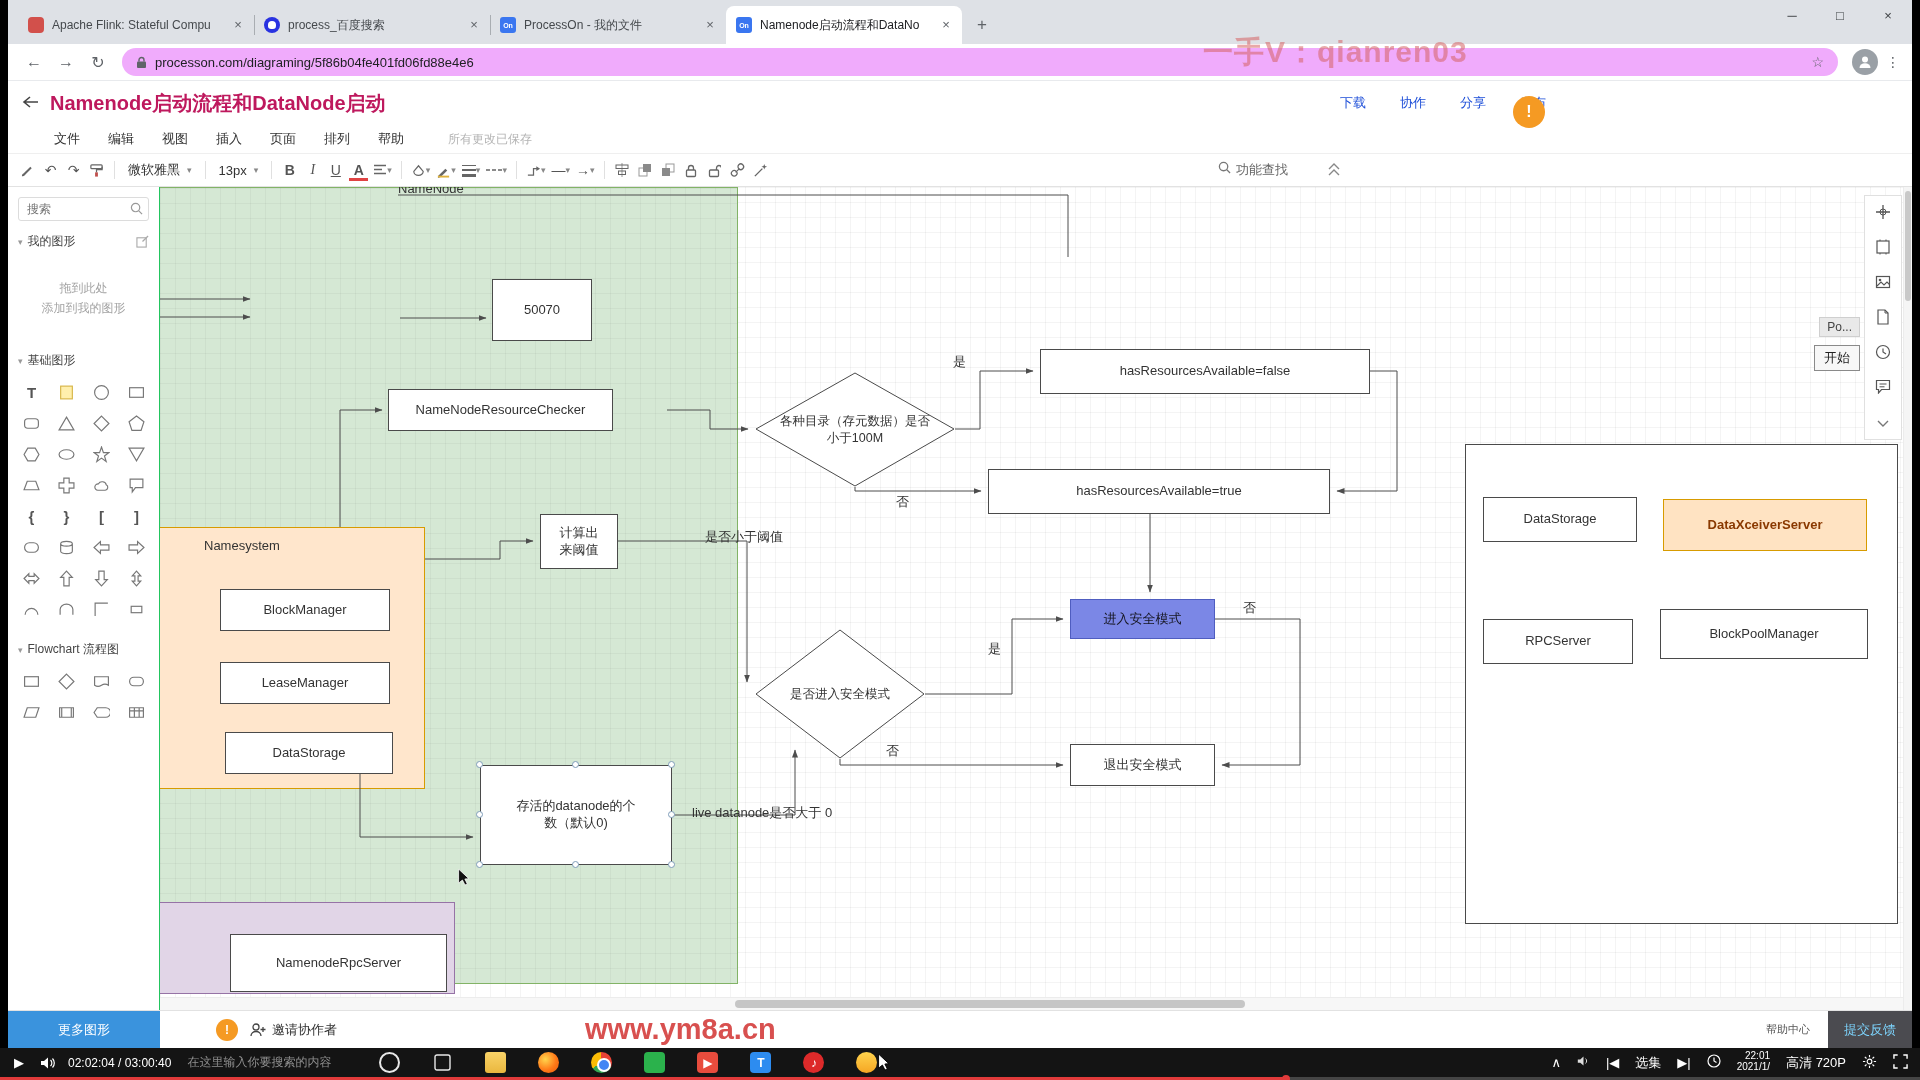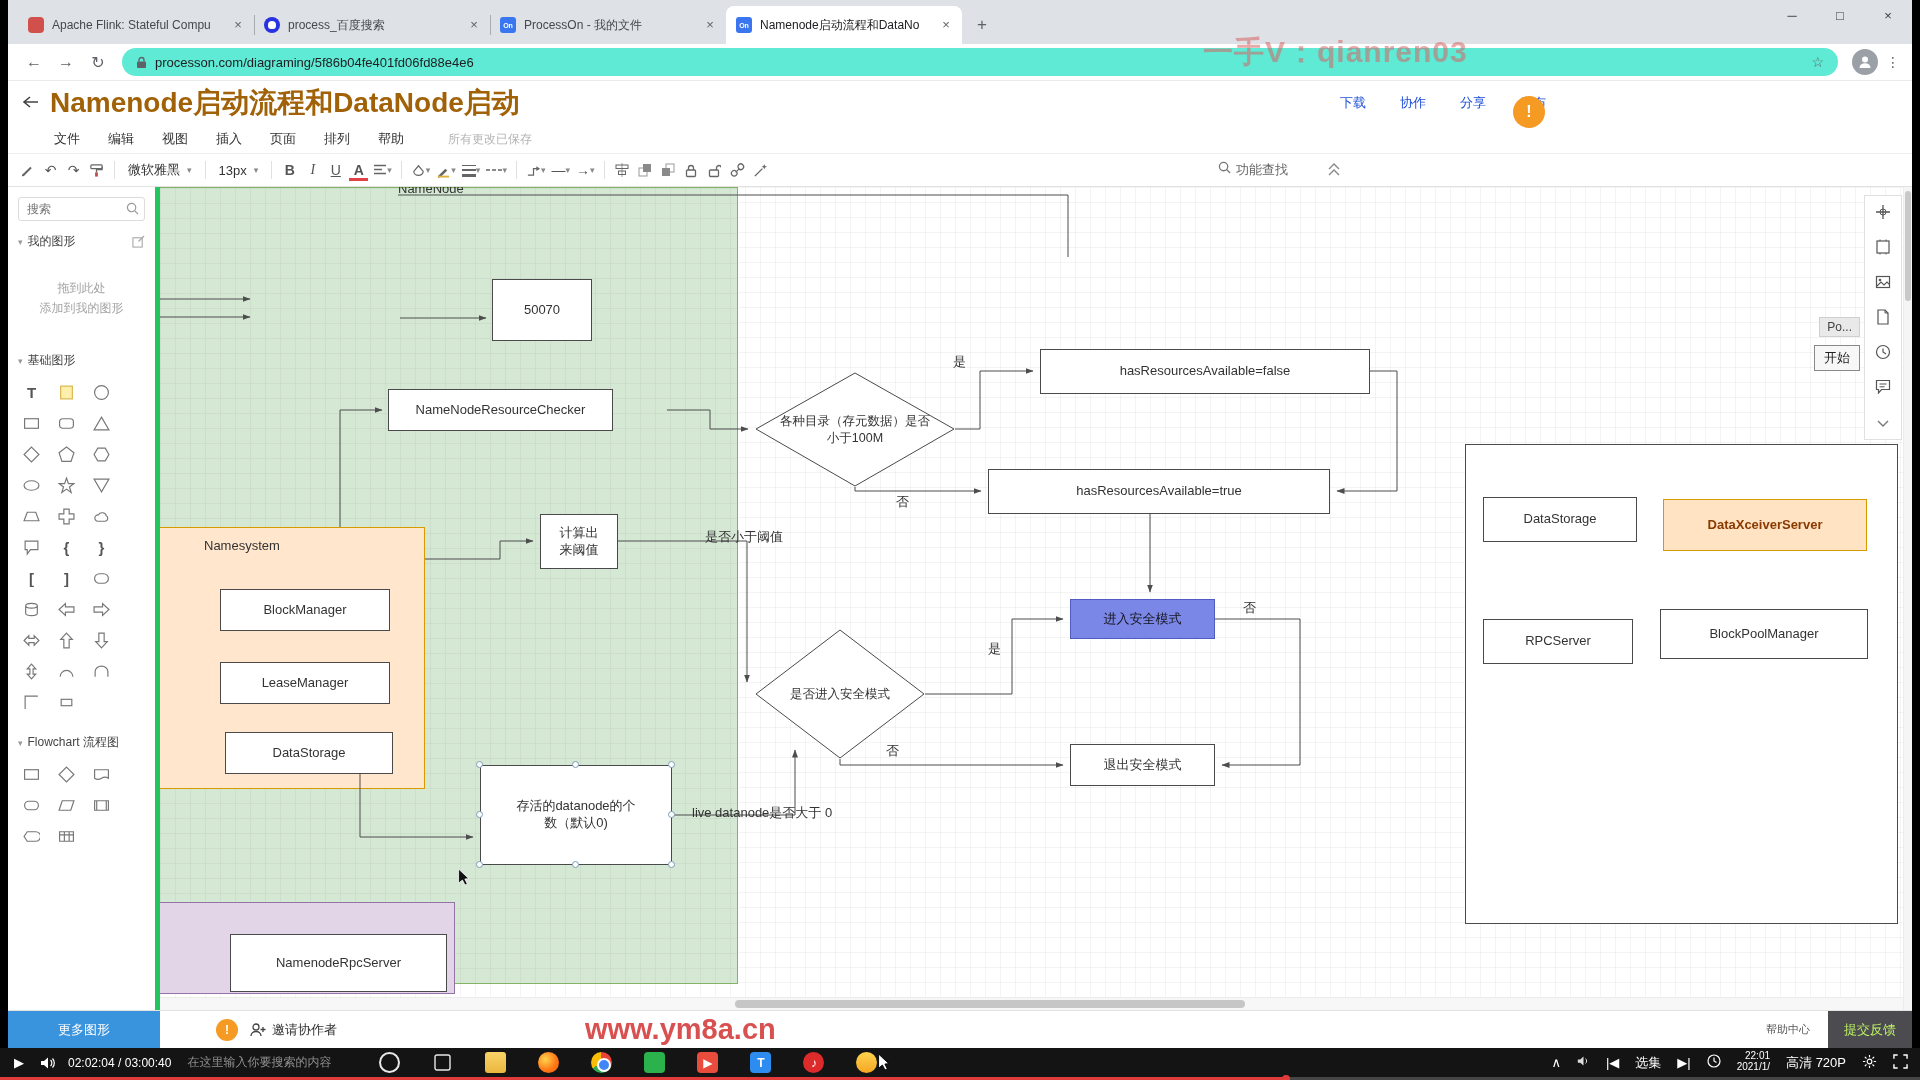--- a/index.html
+++ b/index.html
@@ -20,54 +20,54 @@
   .fav-po{background:#3a76f0;border-radius:3px;font-size:7px}
   .tabtitle{flex:1;white-space:nowrap;overflow:hidden}
   .tabclose{width:16px;height:16px;line-height:15px;text-align:center;color:#5f6368;font-size:13px;border-radius:50%}
   .newtab{width:28px;height:28px;margin:0 0 5px 6px;font-size:17px;color:#5f6368;display:flex;align-items:center;justify-content:center}
   .wincontrols{position:absolute;right:0;top:0;height:30px;display:flex}
   .winbtn{width:48px;height:30px;display:flex;align-items:center;justify-content:center;font-size:13px;color:#3c4043}
 
   
   .addressbar{height:37px;background:#fff;display:flex;align-items:center;padding:0 10px;border-bottom:1px solid #e8eaed;flex:none}
   .navbtn{width:28px;height:28px;display:flex;align-items:center;justify-content:center;color:#5f6368;font-size:16px;margin:0 2px}
-  .urlpill{flex:1;height:28px;background:#5eead4;border-radius:14px;display:flex;align-items:center;padding:4px 14px;margin:0 8px;font-size:13px;color:#202124;gap:8px}
+  .urlpill{flex:1;height:28px;background:#f0abfc;border-radius:14px;display:flex;align-items:center;padding:4px 14px;margin:0 8px;font-size:13px;color:#202124;gap:8px}
   .url{flex:1;white-space:nowrap;overflow:hidden}
   .star{color:#5f6368;font-size:14px}
   .chromeavatar{width:26px;height:26px;border-radius:50%;background:#9aa0a6;display:flex;align-items:center;justify-content:center;margin:0 6px}
   .kebab{color:#5f6368;width:18px;text-align:center;font-size:14px;letter-spacing:0}
 
   .watermark-top{position:absolute;left:1195px;top:32px;font-size:30px;font-weight:bold;color:rgba(214,98,98,.55);z-index:60;letter-spacing:1px;pointer-events:none}
 
   
   .appheader{background:#fff;flex:none}
   .titlerow{height:44px;display:flex;align-items:center;padding:0 14px}
   .backicon{color:#444;display:flex}
-  .doctitle{font-size:28px;font-weight:bold;color:#a16207;margin-left:10px}
+  .doctitle{font-size:20px;font-weight:bold;color:#be185d;margin-left:10px}
   .headactions{margin-left:auto;display:flex;align-items:center;gap:34px;margin-right:352px}
   .hbtn{font-size:13px;color:#1d4ed8}
   .avatar{width:32px;height:32px;border-radius:50%;background:#f59a23;color:#fff;display:flex;align-items:center;justify-content:center;font-weight:bold;position:absolute;left:1505px;top:96px}
   .menurow{height:28px;display:flex;align-items:center;padding-left:46px;gap:28px;font-size:13px;color:#333}
   .savestatus{color:#b3b3b3;font-size:12px;margin-left:16px}
 
   
   .toolbar{height:34px;border-top:1px solid #efefef;border-bottom:1px solid #e2e2e2;display:flex;align-items:center;padding:0 8px;position:relative;background:#fff;flex:none}
   .tbtn{height:26px;min-width:23px;padding:0 3px;display:flex;align-items:center;justify-content:center;color:#555;font-size:14px}
   .tsel{display:flex;align-items:center;font-size:13px;color:#333;padding:0 7px;gap:7px}
   .caret{font-size:9px;color:#888}
   .tdiv{width:1px;height:18px;background:#e0e0e0;margin:0 6px}
   .bold{font-weight:bold}.ital{font-style:italic;font-family:"Liberation Serif",serif}.und{text-decoration:underline}
   .fontA{position:relative;font-weight:bold}
   .fontA::after{content:"";position:absolute;left:2px;right:2px;bottom:2px;height:3px;background:#e04343}
   .tb-search{position:absolute;left:1210px;display:flex;align-items:flex-start;gap:5px;color:#666;font-size:13px}
   .tb-collapse{position:absolute;left:1320px;display:flex;flex-direction:column;color:#888}
 
   
   .main{flex:1;display:flex;min-height:0;position:relative}
-  .sidebar{width:152px;border-right:5px solid #22c55e;background:#fff;flex:none;padding-top:10px;font-size:12px;position:relative}
+  .sidebar{width:152px;border-right:1px solid #22c55e;background:#fff;flex:none;padding-top:10px;font-size:12px;position:relative}
   .sb-searchwrap{margin:0 10px;position:relative}
   .sb-searchwrap input{width:100%;height:24px;border:1px solid #dcdcdc;border-radius:3px;padding:0 22px 0 8px;font-size:12px;color:#333;outline:none}
   .sb-mag{position:absolute;right:6px;top:5px}
   .sb-sec{display:flex;align-items:center;padding:12px 10px 4px;color:#444}
   .tri{color:#999;font-size:9px;margin-right:5px}
   .sb-edit{margin-left:auto;display:flex}
   .drop-hint{color:#a3a3a3;text-align:center;padding:24px 0 22px;line-height:20px}
   .shapes{display:flex;flex-wrap:wrap;padding:4px 2px 4px 6px}
   .shape{width:35px;height:31px;display:flex;align-items:center;justify-content:center;color:#555;font-size:15px}
   .glyph{font-size:15px;color:#555;font-weight:600}
@@ -97,21 +97,21 @@
   .hthumb{position:absolute;left:575px;top:2px;width:510px;height:8px;background:#c6c6c6;border-radius:4px}
   .cursor1{position:absolute;left:298px;top:682px;z-index:9}
 
   
   .appfooter{height:38px;background:#fff;border-top:1px solid #e2e2e2;display:flex;align-items:center;position:relative;flex:none}
   .morebtn{width:152px;height:100%;background:#3a93dd;color:#fff;font-size:13px;display:flex;align-items:center;justify-content:center;flex:none}
   .f-avatar{width:22px;height:22px;border-radius:50%;background:#f59a23;margin-left:56px;color:#fff;font-size:12px;display:flex;align-items:center;justify-content:center;font-weight:bold;flex:none}
   .invite{display:flex;align-items:center;gap:6px;margin-left:12px;font-size:13px;color:#333}
   .wm-center{position:absolute;left:577px;top:2px;font-size:29px;font-weight:bold;color:#d8504f;pointer-events:none}
   .helpc{margin-left:auto;font-size:11px;color:#555;margin-right:18px}
-  .feedback{height:100%;padding:13px 16px;background:#4b4b50;color:#bef264;font-size:13px;display:flex;align-items:center;flex:none}
+  .feedback{height:100%;padding:13px 16px;background:#4b4b50;color:#7dd3fc;font-size:13px;display:flex;align-items:center;flex:none}
 
   
   .playerbar{position:absolute;left:0;right:0;bottom:0;height:32px;background:#141414;display:flex;align-items:center;color:#ddd;z-index:30;padding-bottom:3px}
   .p-play{margin-left:14px;color:#fff;font-size:13px}
   .p-time{font-size:12px;color:#fff;margin-left:12px;white-space:nowrap}
   .p-search{color:#8f8f8f;font-size:12px;margin-left:16px;white-space:nowrap}
   .tb-icons{display:flex;gap:32px;margin-left:48px;align-items:center}
   .ticon{width:21px;height:21px;border-radius:4px;display:flex;align-items:center;justify-content:center;font-size:12px;color:#fff;flex:none}
   .ic-cortana{border:2px solid #e8e8e8;border-radius:50%;background:transparent}
   .ic-folder{background:linear-gradient(#f9d368,#eab73e);border-radius:3px}

